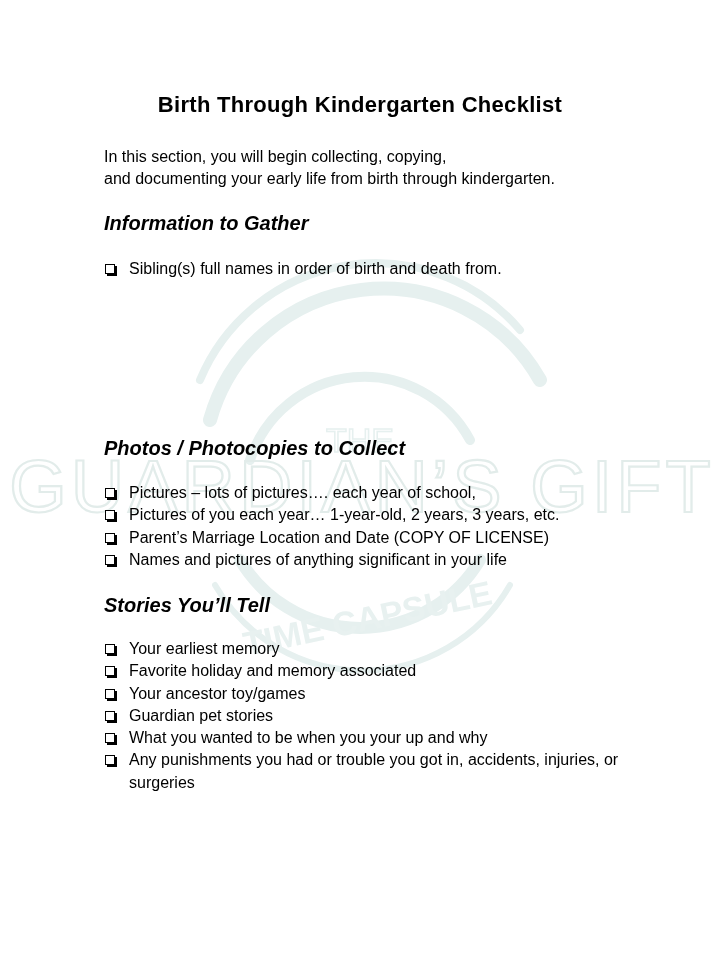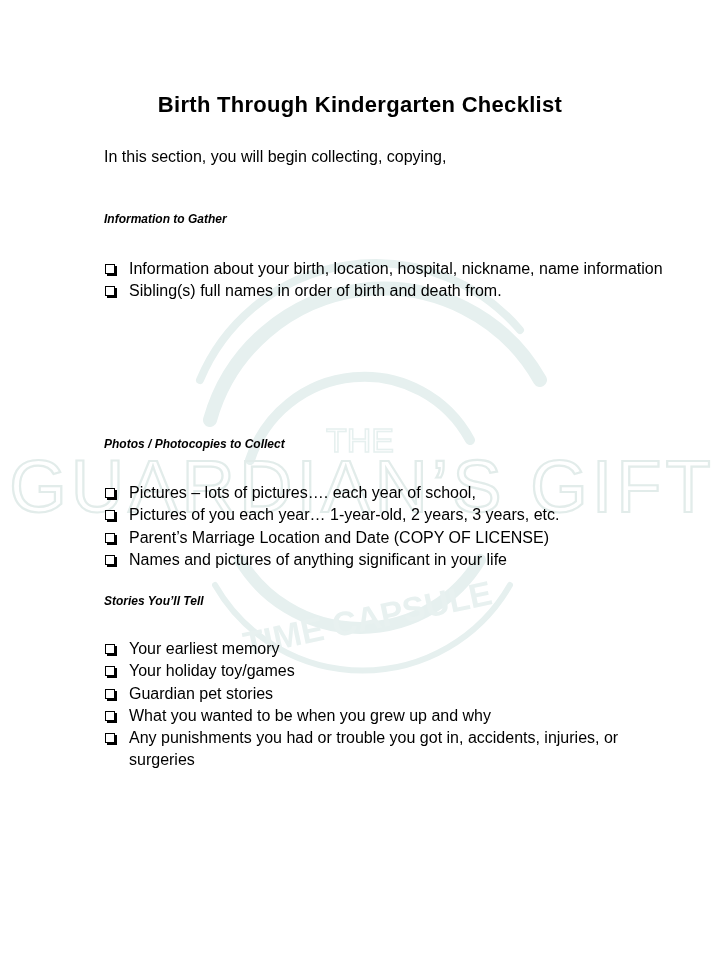--- a/index.html
+++ b/index.html
@@ -4,21 +4,21 @@
 <style>
   html, body { margin: 0; padding: 0; background: #ffffff; }
   body { width: 720px; height: 960px; position: relative; overflow: hidden;
          font-family: "Liberation Sans", sans-serif; color: #000; }
   .watermark { position: absolute; left: 0; top: 0; width: 720px; height: 960px; pointer-events: none; }
   .page { position: absolute; left: 0; top: 0; width: 720px; height: 960px; }
   .title { position: absolute; top: 60px; left: 0; width: 720px; text-align: center;
            font-weight: bold; font-size: 22px; letter-spacing: 0.3px; margin-top: 32px; }
   .intro { position: absolute; left: 104px; top: 146px; font-size: 16px; line-height: 22px; }
   .intro div { white-space: nowrap; }
-  .heading { position: absolute; left: 104px; font-size: 12px; font-weight: bold; font-style: italic; }
+  .heading { position: absolute; left: 104px; font-size: 20px; font-weight: bold; font-style: italic; }
   .list { position: absolute; left: 104px; margin: 0; padding: 0; list-style: none; font-size: 16px; line-height: 22.3px; }
   .list li { position: relative; padding-left: 25px; width: 540px; }
   .cb { position: absolute; left: 1px; top: 6px; width: 10px; height: 10px; border: 1px solid #000;
         box-shadow: 2px 2px 0 0 #000; box-sizing: border-box; background: #fff; }
 </style>
 </head>
 <body>
 
 <svg class="watermark" viewBox="0 0 720 960">
   <g fill="none" stroke="#e6f0ef" stroke-linecap="round">
@@ -31,38 +31,38 @@
   <text x="360" y="452" text-anchor="middle" font-family="Liberation Sans, sans-serif" font-size="34" fill="none" stroke="#e6f0ef" stroke-width="1.5">THE</text>
   <text x="362" y="512" text-anchor="middle" font-family="Liberation Sans, sans-serif" font-size="74" letter-spacing="4" fill="none" stroke="#e2ecea" stroke-width="2.2">GUARDIAN’S GIFT</text>
   <text x="370" y="630" text-anchor="middle" font-family="Liberation Sans, sans-serif" font-size="34" font-weight="bold" fill="#e8f1f0" transform="rotate(-12 370 630)">TIME CAPSULE</text>
 </svg>
 
 <div class="page">
   <div class="title">Birth Through Kindergarten Checklist</div>
 
   <div class="intro">
     <div>In this section, you will begin collecting, copying,</div>
+    <div>and documenting your early life from birth through kindergarten.</div>
   </div>
 
   <div class="heading" style="top:212px">Information to Gather</div>
   <ul class="list" style="top:258px">
-    <li><span class="cb"></span><span>Information about your birth, location, hospital, nickname, name information</span></li>
     <li><span class="cb"></span><span>Sibling(s) full names in order of birth and death from.</span></li>
   </ul>
 
   <div class="heading" style="top:437px">Photos / Photocopies to Collect</div>
   <ul class="list" style="top:482px">
     <li><span class="cb"></span><span>Pictures – lots of pictures…. each year of school,</span></li>
     <li><span class="cb"></span><span>Pictures of you each year… 1-year-old, 2 years, 3 years, etc.</span></li>
     <li><span class="cb"></span><span>Parent’s Marriage Location and Date (COPY OF LICENSE)</span></li>
     <li><span class="cb"></span><span>Names and pictures of anything significant in your life</span></li>
   </ul>
 
   <div class="heading" style="top:594px">Stories You’ll Tell</div>
   <ul class="list" style="top:638px">
     <li><span class="cb"></span><span>Your earliest memory</span></li>
-    <li><span class="cb"></span></li>
-    <li><span class="cb"></span><span>Your holiday toy/games</span></li>
+    <li><span class="cb"></span><span>Favorite holiday and memory associated</span></li>
+    <li><span class="cb"></span><span>Your ancestor toy/games</span></li>
     <li><span class="cb"></span><span>Guardian pet stories</span></li>
-    <li><span class="cb"></span><span>What you wanted to be when you grew up and why</span></li>
+    <li><span class="cb"></span><span>What you wanted to be when you your up and why</span></li>
     <li><span class="cb"></span><span>Any punishments you had or trouble you got in, accidents, injuries, or surgeries</span></li>
   </ul>
 </div>
 
 </body></html>

